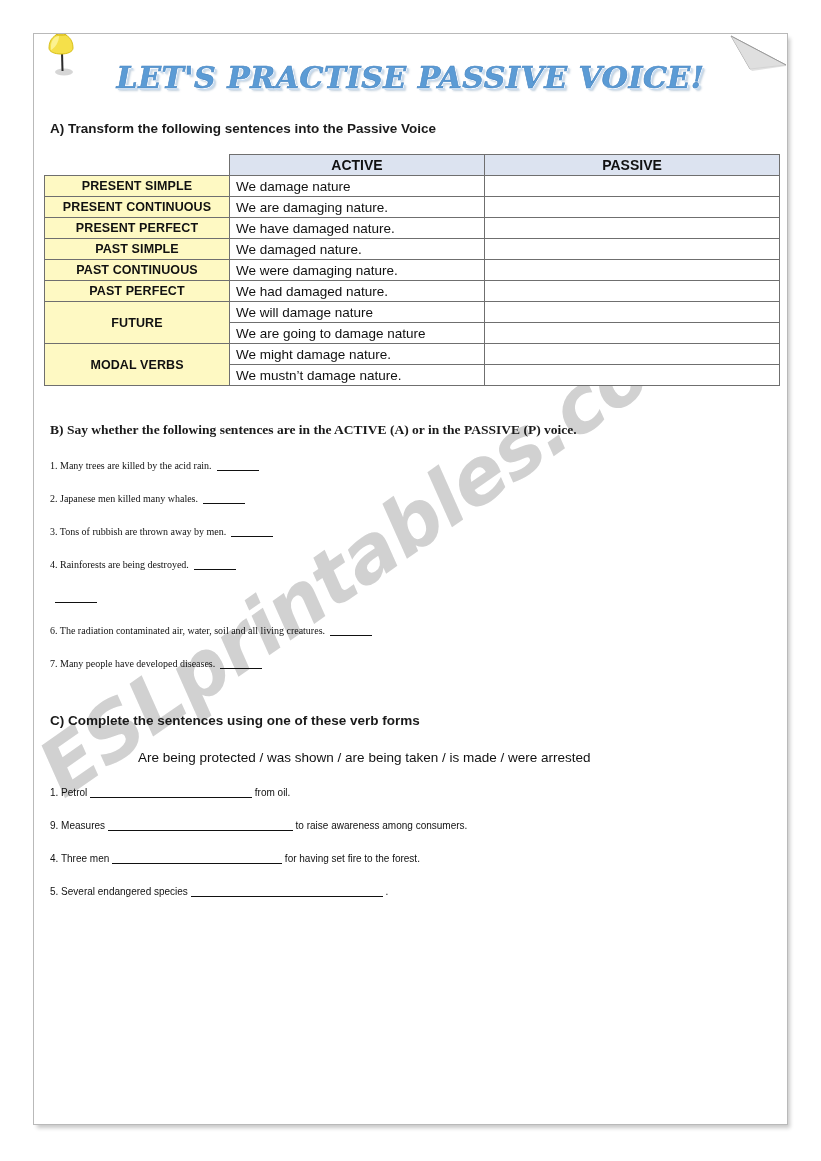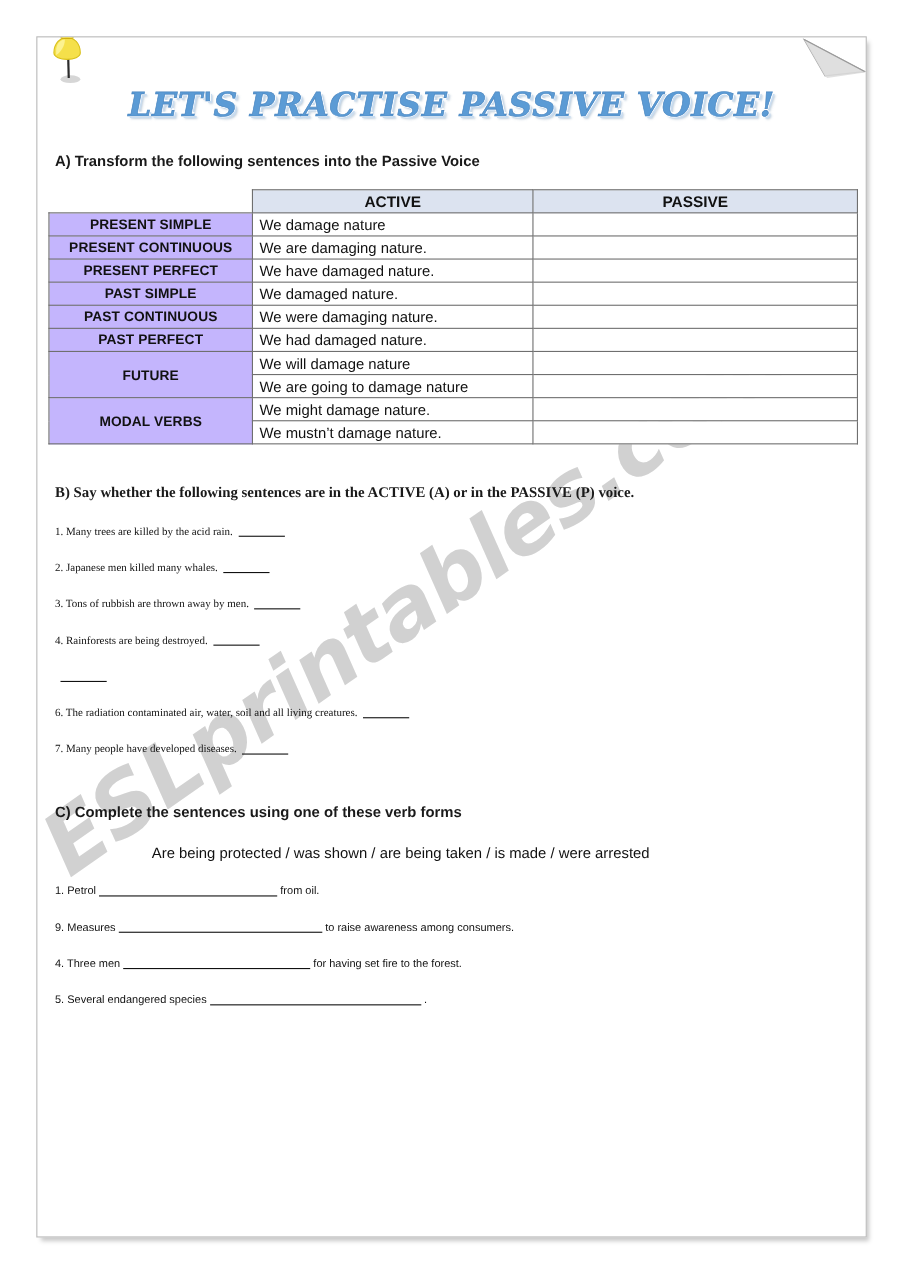--- a/index.html
+++ b/index.html
@@ -76,21 +76,21 @@
   }
 
   
   #content {
     position: relative;
     z-index: 10;
     padding: 0;
   }
 
   #title {
-    margin: 44px 0 0 0;
+    margin: 26px 0 0 0;
     text-align: center;
     font-family: "DejaVu Serif", serif;
     font-weight: bold;
     font-style: italic;
     font-size: 30px;
     letter-spacing: 0.5px;
     color: #5b9bd5;
     text-shadow:
        1px 0 0 #ffffff,
       -1px 0 0 #ffffff,
@@ -129,21 +129,21 @@
   #tenses-table .corner-blank {
     border: none;
     background: transparent;
   }
   #tenses-table th.col-head {
     background: #dce3f0;
     font-weight: bold;
     font-size: 14px;
   }
   #tenses-table td.row-label {
-    background: #c4b5fd;
+    background: #fef9c3;
     text-align: center;
     font-weight: bold;
     font-size: 12.5px;
     letter-spacing: 0.1px;
   }
   #tenses-table td.active-cell {
     text-align: left;
     font-size: 13.5px;
   }
   #tenses-table td.passive-cell {

